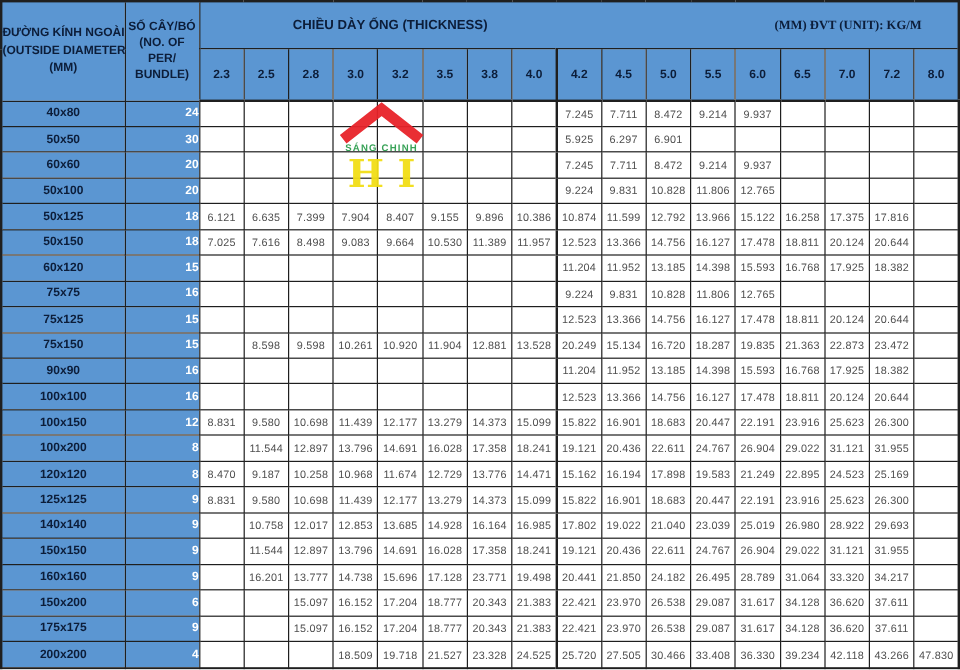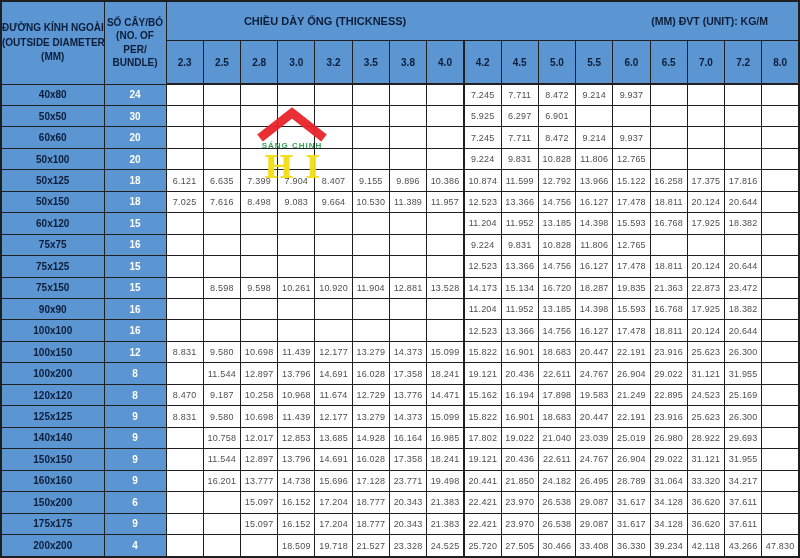--- a/index.html
+++ b/index.html
@@ -25,30 +25,30 @@
   .spec thead th{background:var(--blue);color:var(--label);font-weight:bold;}
   .h-diam{font-size:10px;line-height:1.45;}
   .h-bundle{font-size:10px;line-height:1.35;}
   .top-strip{position:relative;height:38px;}
   .h-title{
     position:absolute;left:0;top:0;width:42%;height:100%;
     display:flex;align-items:center;justify-content:center;font-size:11px;margin-left:26px;
   }
   .h-unit{
     position:absolute;right:30px;top:0;height:100%;
-    display:flex;align-items:center;font-size:10.5px;
+    display:flex;align-items:center;font-size:10.5px;font-family:Liberation Serif, serif;
   }
   .num-row th{font-size:10px;border-bottom:2px solid var(--grid);height:42px;}
   tbody td.size-cell{background:var(--blue);color:var(--label);font-weight:bold;font-size:10px;text-align:center;}
-  tbody td.bundle-cell{background:var(--blue);color:#fff;font-weight:bold;font-size:10px;}
+  tbody td.bundle-cell{background:var(--blue);color:#fff;font-weight:bold;font-size:10px;text-align:right;}
   tbody td.weight-cell{background:#fff;color:var(--val);font-size:9px;font-weight:400;letter-spacing:.2px;}
   .thick-right{border-right-width:2px !important;margin-top:36px;}
   .watermark{
-    position:absolute;left:252px;top:85px;width:80px;height:78px;
-    pointer-events:none;opacity:.95;margin-top:22px;
+    position:absolute;left:278px;top:85px;width:80px;height:78px;
+    pointer-events:none;opacity:.95;
   }
 </style>
 </head>
 <body>
 
 <div class="sheet">
   <table class="spec">
     <colgroup>
       <col style="width:103px">
         <col style="width:62px">
@@ -287,21 +287,21 @@
           <td class="size-cell">75x150</td>
           <td class="bundle-cell">15</td>
           <td class="weight-cell"></td>
           <td class="weight-cell">8.598</td>
           <td class="weight-cell">9.598</td>
           <td class="weight-cell">10.261</td>
           <td class="weight-cell">10.920</td>
           <td class="weight-cell">11.904</td>
           <td class="weight-cell">12.881</td>
           <td class="weight-cell thick-right">13.528</td>
-          <td class="weight-cell">14.173</td>
+          <td class="weight-cell">20.249</td>
           <td class="weight-cell">15.134</td>
           <td class="weight-cell">16.720</td>
           <td class="weight-cell">18.287</td>
           <td class="weight-cell">19.835</td>
           <td class="weight-cell">21.363</td>
           <td class="weight-cell">22.873</td>
           <td class="weight-cell">23.472</td>
           <td class="weight-cell"></td>
         </tr>
         <tr>

